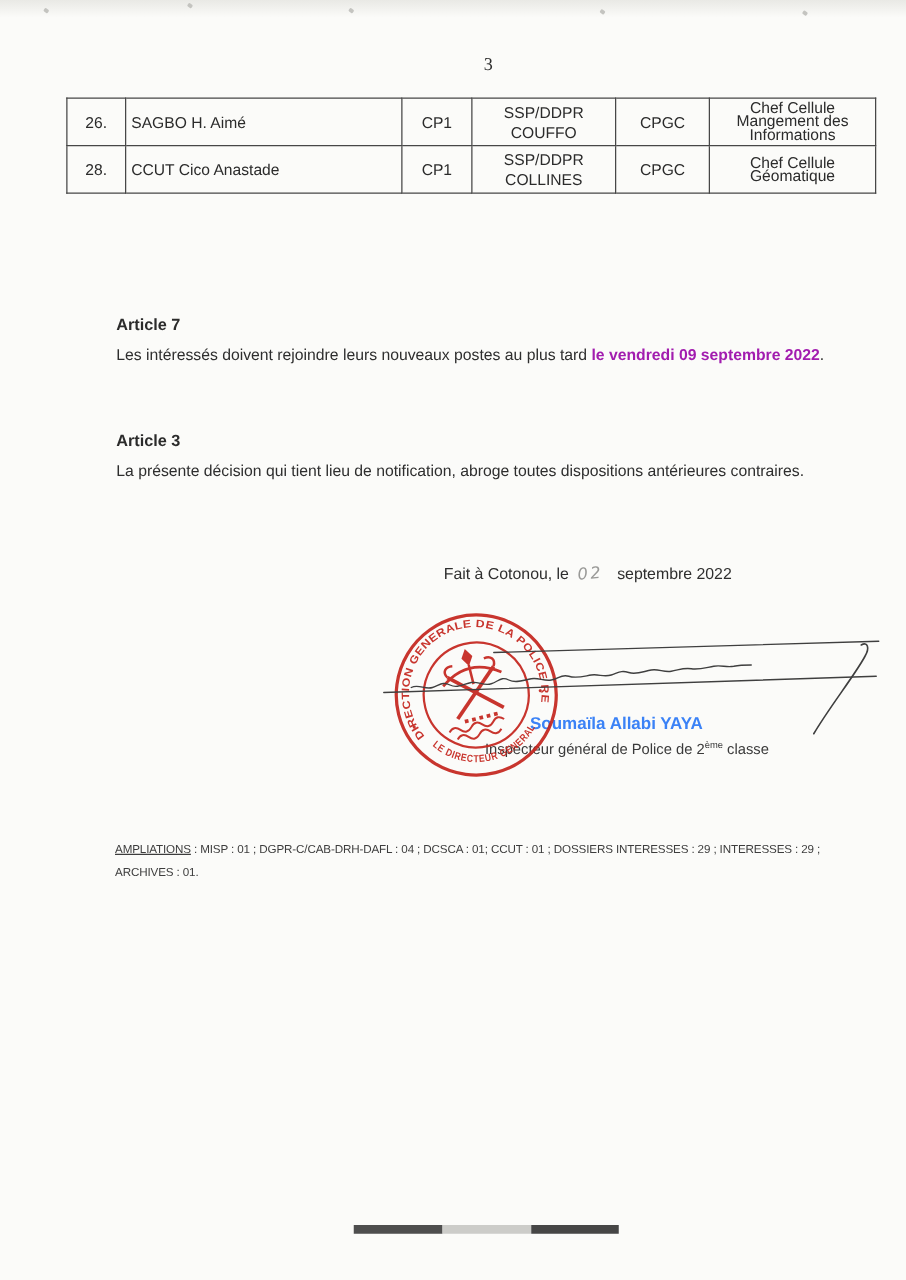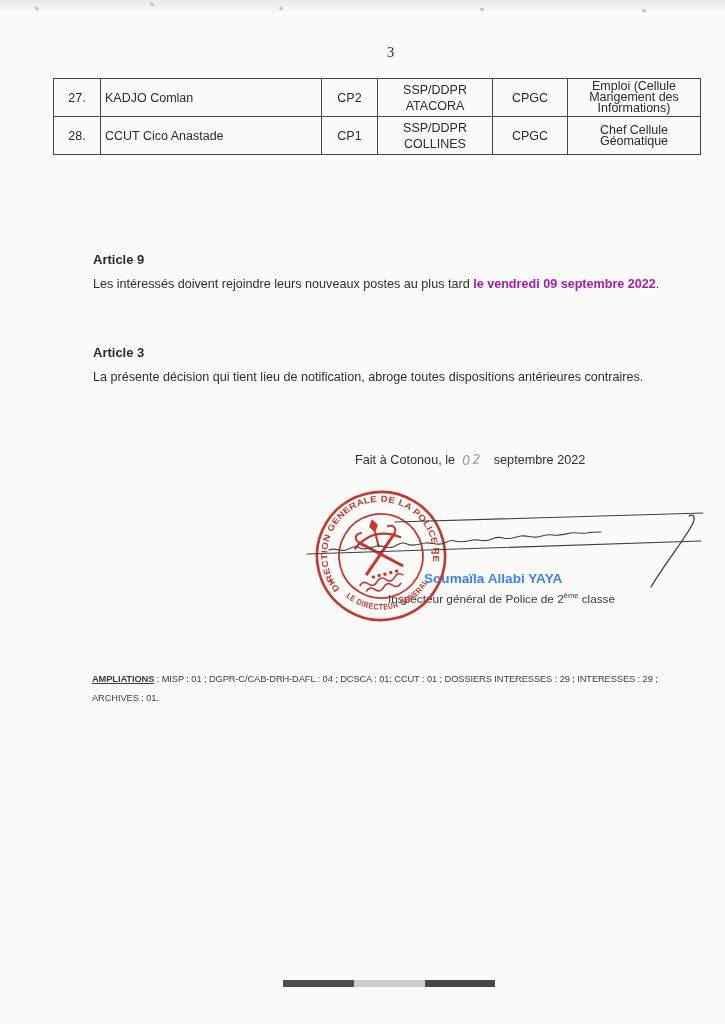--- a/index.html
+++ b/index.html
@@ -38,21 +38,21 @@
   .stamp{position:absolute;left:312px;top:487px;width:138px;height:138px;opacity:.93;z-index:3;}
   .sig{position:absolute;left:298px;top:503px;width:412px;height:105px;z-index:4;}
 
   .name{position:absolute;left:424px;top:571px;font-weight:bold;font-size:13.6px;
     color:#3b82f6;z-index:2;}
   .title{position:absolute;left:388px;top:591px;font-size:11.8px;color:#3a3a3a;z-index:2;}
   .title sup{font-size:7.5px;}
 
   .footer{position:absolute;left:92px;top:670px;width:596px;font-size:9.3px;color:#3d3d3d;
     line-height:19px;letter-spacing:-0.1px;}
-  .footer .lbl{font-weight:bold;text-decoration:underline;}
+  .footer .lbl{font-weight:normal;text-decoration:underline;}
 
   .bar{position:absolute;top:980px;height:7px;}
   .bar1{left:283px;width:71px;background:#4e4e4e;}
   .bar2{left:354px;width:71px;background:#ccccc9;}
   .bar3{left:425px;width:70px;background:#464646;}
 </style>
 </head>
 <body>
 
 <div class="top-band"></div>
@@ -67,46 +67,46 @@
 <table class="assign">
   <colgroup>
     <col style="width:47px">
       <col style="width:221px">
       <col style="width:56px">
     <col style="width:115px">
       <col style="width:75px">
       <col style="width:133px">
   </colgroup>
   <tbody>
-  <tr>
-    <td class="c-num">27.</td>
-    <td class="c-name">KADJO Comlan</td>
-    <td class="c-grade">CP2</td>
+      <tr>
+    <td class="c-num">26.</td>
+    <td class="c-name">SAGBO H. Aimé</td>
+    <td class="c-grade">CP1</td>
     <td class="c-unit">
       <div>SSP/DDPR</div>
-      <div>ATACORA</div>
+      <div>COUFFO</div>
     </td>
     <td class="c-serv">CPGC</td>
-    <td class="c-fn">Emploi (Cellule Mangement des Informations)</td>
+    <td class="c-fn">Chef Cellule Mangement des Informations</td>
   </tr>
   <tr>
     <td class="c-num">28.</td>
     <td class="c-name">CCUT Cico Anastade</td>
     <td class="c-grade">CP1</td>
     <td class="c-unit">
       <div>SSP/DDPR</div>
       <div>COLLINES</div>
     </td>
     <td class="c-serv">CPGC</td>
     <td class="c-fn">Chef Cellule Géomatique</td>
   </tr>
 </tbody>
   </table>
 
-<div class="art-h" style="top:252px;">Article 9</div>
+<div class="art-h" style="top:252px;">Article 7</div>
 <div class="art-b" style="top:274px;"><span>Les intéressés doivent rejoindre leurs nouveaux postes au plus tard </span><b>le vendredi 09 septembre 2022</b><span>.</span></div>
 
 <div class="art-h" style="top:345px;">Article 3</div>
 <div class="art-b" style="top:367px;">La présente décision qui tient lieu de notification, abroge toutes dispositions antérieures contraires.</div>
 
 <div class="closing"><span>Fait à Cotonou, le</span><span class="hand">02</span><span>septembre 2022</span></div>
 
 <div class="name">Soumaïla Allabi YAYA</div>
 <div class="title"><span>Inspecteur général de Police de 2</span><sup>ème</sup><span> classe</span></div>
 

